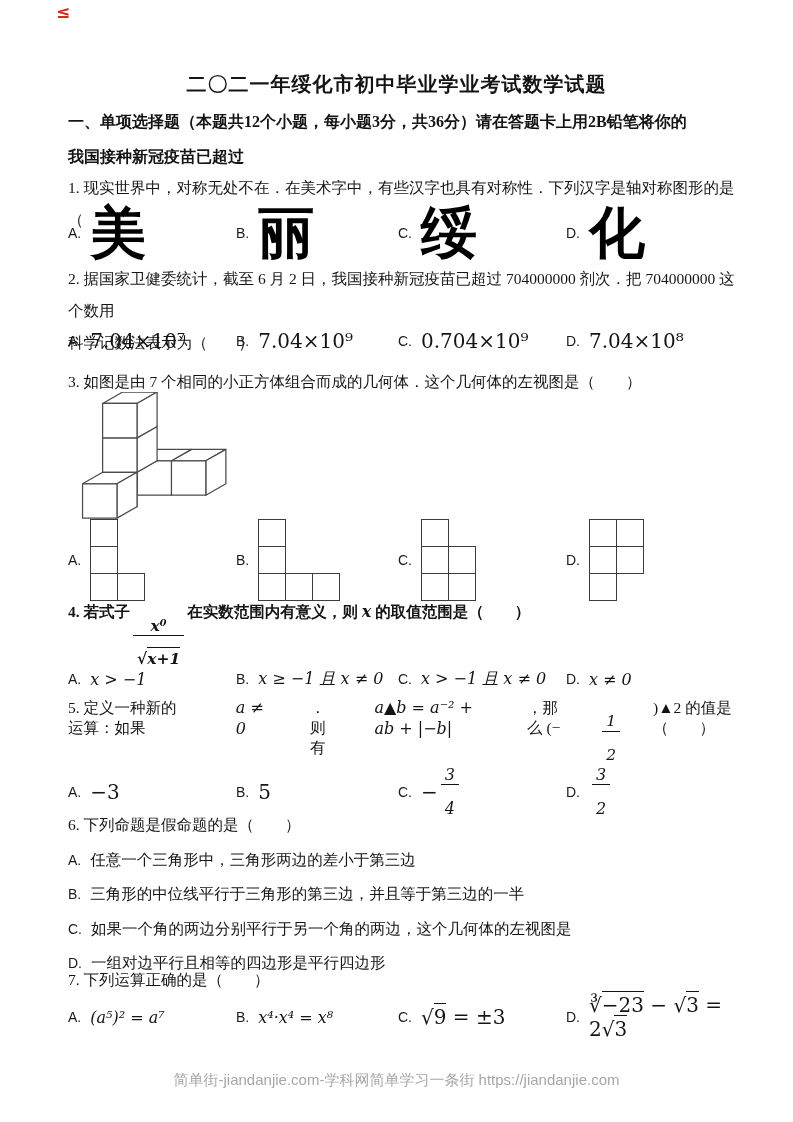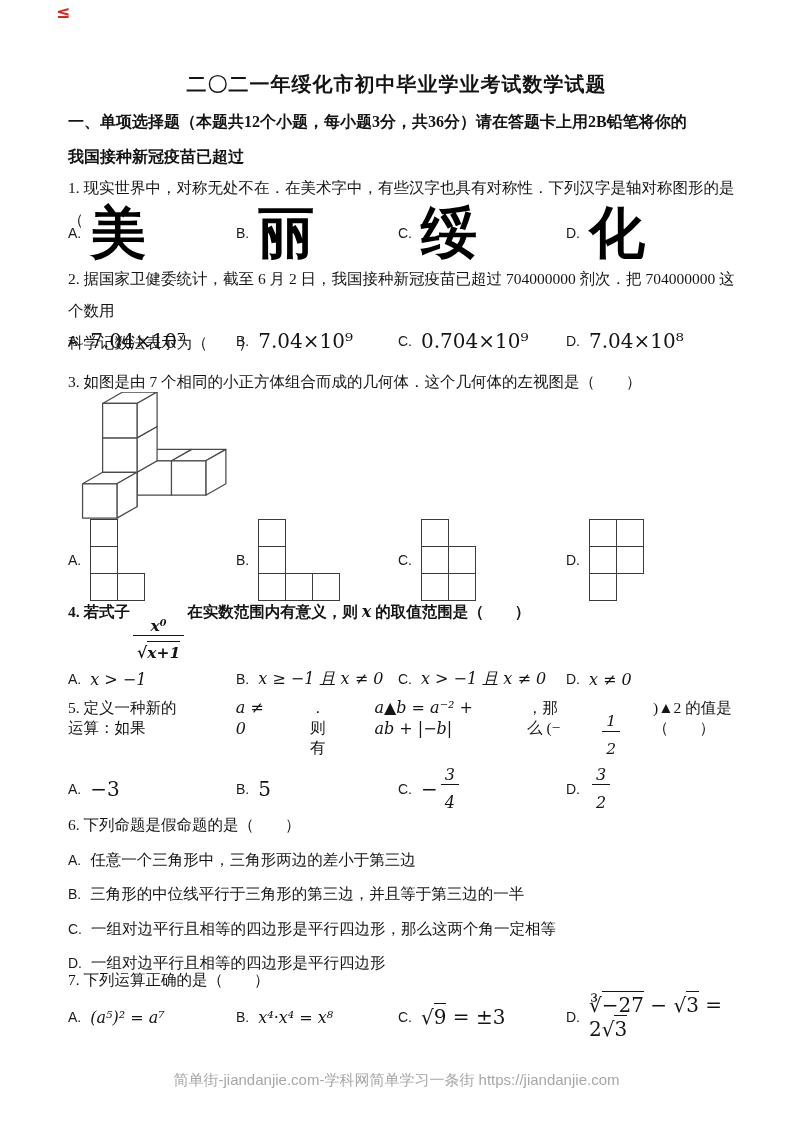--- a/index.html
+++ b/index.html
@@ -15,21 +15,21 @@
   .optlabel{font-family:"Liberation Sans",sans-serif;font-size:14px;color:#1a1a1a;margin-right:9px;flex:0 0 auto;}
   .opt{display:flex;align-items:center;}
   .bigchar{font-size:56px;line-height:66px;font-weight:900;color:#000;
            font-family:"Liberation Sans",sans-serif;}
   .mathnum{font-family:"DejaVu Serif",serif;font-size:20px;}
   .mathit{font-family:"DejaVu Serif","DejaVu Sans",serif;font-style:italic;font-size:16px;}
   .upright{font-style:normal;}
   .frac{display:inline-flex;flex-direction:column;align-items:center;vertical-align:middle;
         font-family:"DejaVu Serif",serif;font-style:italic;margin:15px 3px;}
   .frac .fnum{display:block;line-height:1.15;padding:0 4px;}
-  .frac .fden{display:block;line-height:1.2;padding:8px 4px 0 4px;border-top:1.3px solid #141414;}
+  .frac .fden{display:block;line-height:1.2;padding:14px 4px 0 4px;border-top:1.3px solid #141414;}
   .vinc{border-top:1.2px solid #141414;padding-top:1px;}
   .radsym{font-style:normal;}
   .minigrid{position:relative;flex:0 0 auto;}
   .minigrid .cell{position:absolute;width:28px;height:28px;border:1px solid #3c3c3c;
                   background:#fff;box-sizing:border-box;}
   .q6line{line-height:34.6px;}
   .footer{left:0;right:0;top:1071px;text-align:center;font-size:15px;color:#a7a7a7;
           font-family:"Liberation Sans",sans-serif;}
   .figwrap{left:73px;top:392px;}
   svg .face{fill:#ffffff;stroke:#4a4a4a;stroke-width:1.3;stroke-linejoin:round;}
@@ -232,39 +232,39 @@
         <span class="fnum">3</span>
         <span class="fden">2</span>
       </span>
     </div>
   </div>
 
   <div class="abs stem q6line" style="top:808px">
     <div>6. 下列命题是假命题的是（　　）</div>
     <div><span class="optlabel">A.</span><span>任意一个三角形中，三角形两边的差小于第三边</span></div>
     <div><span class="optlabel">B.</span><span>三角形的中位线平行于三角形的第三边，并且等于第三边的一半</span></div>
-    <div><span class="optlabel">C.</span><span>一组对边平行且相等的四边形是平行四边形，那么这两个角一定相等</span></div>
+    <div><span class="optlabel">C.</span><span>如果一个角的两边分别平行于另一个角的两边，这个几何体的左视图是</span></div>
     <div><span class="optlabel">D.</span><span>一组对边平行且相等的四边形是平行四边形</span></div>
   </div>
 
   <div class="abs stem" style="top:964px">7. 下列运算正确的是（　　）</div>
   <div class="abs optrow" style="top:993px;height:36px">
     <div class="opt">
       <span class="optlabel">A.</span>
       <span class="mathit">(a⁵)² = a⁷</span>
     </div>
     <div class="opt">
       <span class="optlabel">B.</span>
       <span class="mathit">x⁴·x⁴ = x⁸</span>
     </div>
     <div class="opt">
       <span class="optlabel">C.</span>
       <span class="mathnum"><span>√</span><span class="vinc">9</span><span> = ±3</span></span>
     </div>
     <div class="opt">
       <span class="optlabel">D.</span>
-      <span class="mathnum"><span>∛</span><span class="vinc">−27</span><span> − √</span><span class="vinc">3</span><span> = 2√</span><span class="vinc">3</span></span>
+      <span class="mathnum"><span>∛</span><span class="vinc">−23</span><span> − √</span><span class="vinc">3</span><span> = 2√</span><span class="vinc">3</span></span>
     </div>
   </div>
 
   <div class="abs footer">简单街-jiandanjie.com-学科网简单学习一条街 https://jiandanjie.com</div>
 
 </div>
 
 </body></html>

